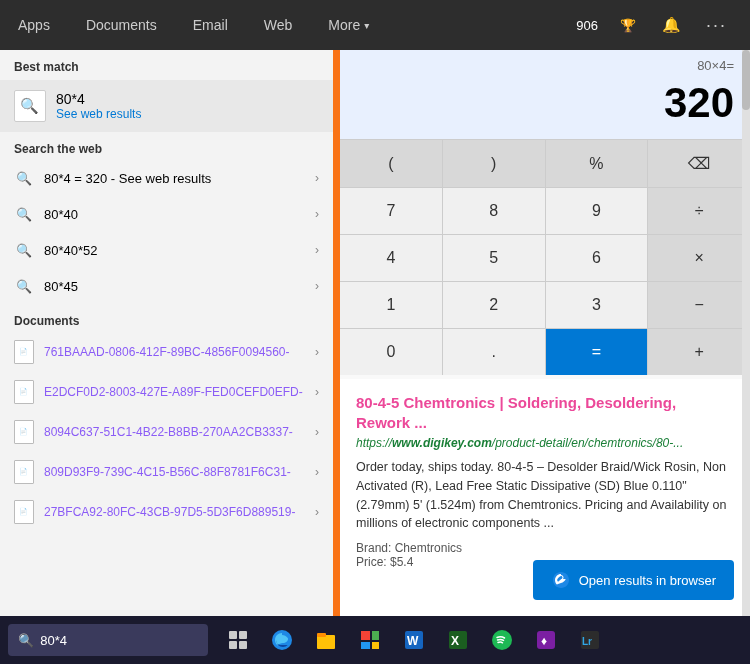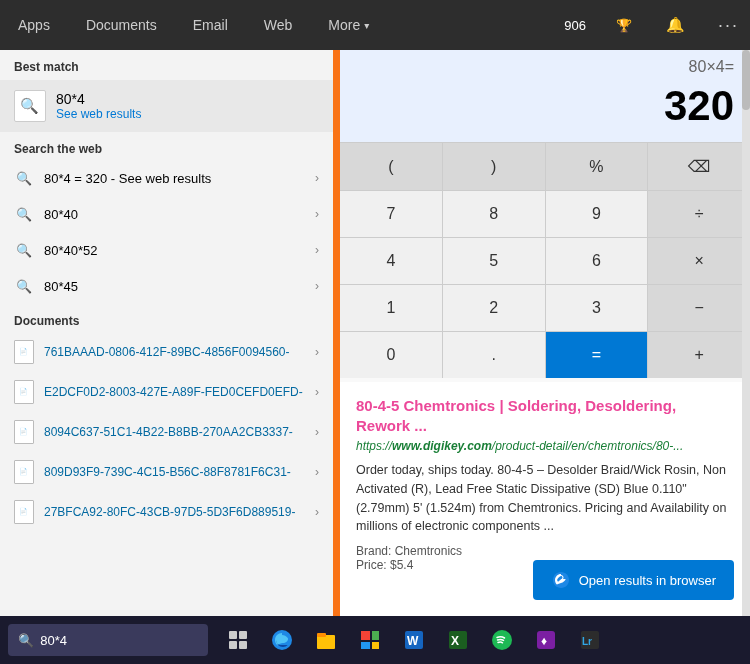--- a/index.html
+++ b/index.html
@@ -73,22 +73,22 @@
       left: 0;
       right: 0;
       height: 2px;
       background: #0078d4;
     }
     .nav-tab .chevron { font-size: 10px; margin-left: 4px; color: #ccc; }
     .nav-right {
       margin-left: auto;
       display: flex;
       align-items: center;
-      padding-right: 4px;
-      gap: 16px;
+      padding-right: 16px;
+      gap: 8px;
     }
     .nav-right-btn {
       width: 36px; height: 36px;
       display: flex; align-items: center; justify-content: center;
       color: #ccc; font-size: 13px; cursor: pointer; border-radius: 4px;
     }
     .nav-score { color: #fff; font-size: 13px; margin-right: 4px; }
 
     
     .main-content {
@@ -173,41 +173,41 @@
       width: 20px; height: 24px;
       background: #fff;
       border: 1px solid #bbb;
       margin-right: 10px;
       font-size: 7px;
       display: flex; align-items: center; justify-content: center;
       color: #888;
       border-radius: 1px;
       flex-shrink: 0;
     }
-    .doc-text { flex: 1; font-size: 12px; color: #0369a1; word-break: break-all; }
+    .doc-text { flex: 1; font-size: 12px; color: #8b5cf6; word-break: break-all; }
     .doc-chevron { color: #888; font-size: 12px; flex-shrink: 0; }
 
     
     .right-panel {
       flex: 1;
       background: #f9f9f9;
       display: flex;
       flex-direction: column;
       position: relative;
     }
 
     
     .calc-container {
       background: #fff;
       padding: 0;
     }
     .calc-expression {
       text-align: right;
       padding: 8px 16px 2px;
-      font-size: 16px;
+      font-size: 13px;
       color: #666;
       background: #e8f0fe;
     }
     .calc-result {
       text-align: right;
       padding: 4px 16px 12px;
       font-size: 42px;
       font-weight: 700;
       color: #000;
       background: #e8f0fe;

